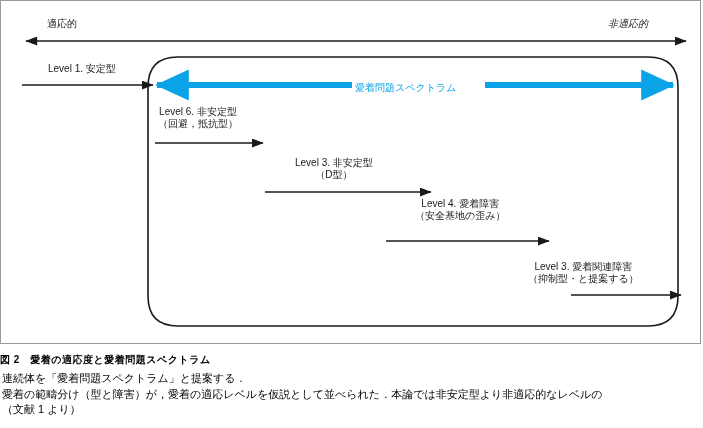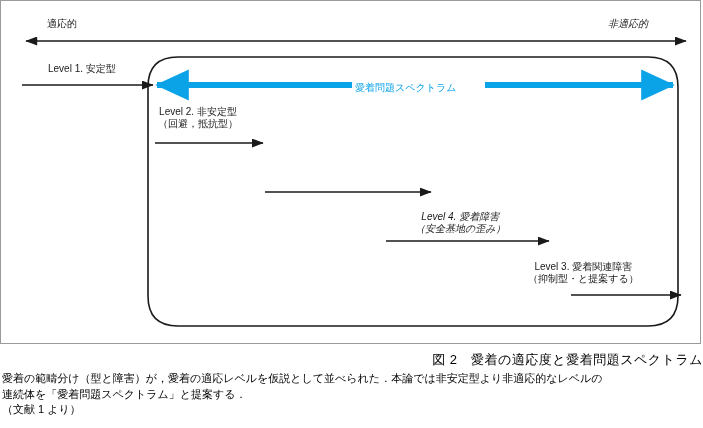--- a/index.html
+++ b/index.html
@@ -48,21 +48,21 @@
     letter-spacing: 0px;
   }
   .lbl.center { text-align: center; }
 
   .axis-left  { left: 47px;  top: 18px; }
   .axis-right { left: 608px; top: 18px; font-style: italic; }
 
   .lv1 { left: 48px;  top: 63px; }
   .lv2 { left: 158px; top: 106px; }
   .lv3 { left: 295px; top: 157px; }
-  .lv4 { left: 415px; top: 211px; font-style: italic; }
+  .lv4 { left: 415px; top: 198px; }
   .lv5 { left: 528px; top: 261px; }
 
   .spectrum-label {
     position: absolute;
     left: 355px;
     top: 82px;
     font-size: 10px;
     line-height: 12px;
     color: #0ba3e8;
     white-space: nowrap;
@@ -71,23 +71,23 @@
 
   
   .caption {
     position: absolute;
     left: 0;
     top: 346px;
     width: 703px;
     padding: 0;
   }
   .caption-title {
-    text-align: right;
-    font-size: 13px;
-    font-weight: normal;
+    text-align: left;
+    font-size: 10px;
+    font-weight: bold;
     line-height: 16px;
     margin-top: 6px;
     color: #000;
     letter-spacing: 0.5px;
   }
   .caption-body {
     font-size: 11px;
     line-height: 15.5px;
     color: #000;
     margin-top: 3px;
@@ -140,37 +140,41 @@
   <div class="lbl axis-left">適応的</div>
   <div class="lbl axis-right">非適応的</div>
 
   <div class="spectrum-label">愛着問題スペクトラム</div>
 
   <div class="lbl lv1">
     <div>Level 1. 安定型</div>
   </div>
 
   <div class="lbl lv2 center">
-    <div>Level 2. 非安定型</div>
+    <div>Level 6. 非安定型</div>
     <div>（回避，抵抗型）</div>
   </div>
 
+  <div class="lbl lv3 center">
+    <div>Level 3. 非安定型</div>
+    <div>（D型）</div>
+  </div>
 
   <div class="lbl lv4 center">
     <div>Level 4. 愛着障害</div>
     <div>（安全基地の歪み）</div>
   </div>
 
   <div class="lbl lv5 center">
     <div>Level 3. 愛着関連障害</div>
     <div>（抑制型・と提案する）</div>
   </div>
 
   <div class="caption">
     <div class="caption-title">図 2　愛着の適応度と愛着問題スペクトラム</div>
     <div class="caption-body">
+      <div>連続体を「愛着問題スペクトラム」と提案する．</div>
       <div>愛着の範疇分け（型と障害）が，愛着の適応レベルを仮説として並べられた．本論では非安定型より非適応的なレベルの</div>
-      <div>連続体を「愛着問題スペクトラム」と提案する．</div>
       <div>（文献 1 より）</div>
     </div>
   </div>
 
 </div>
 
 </body></html>

